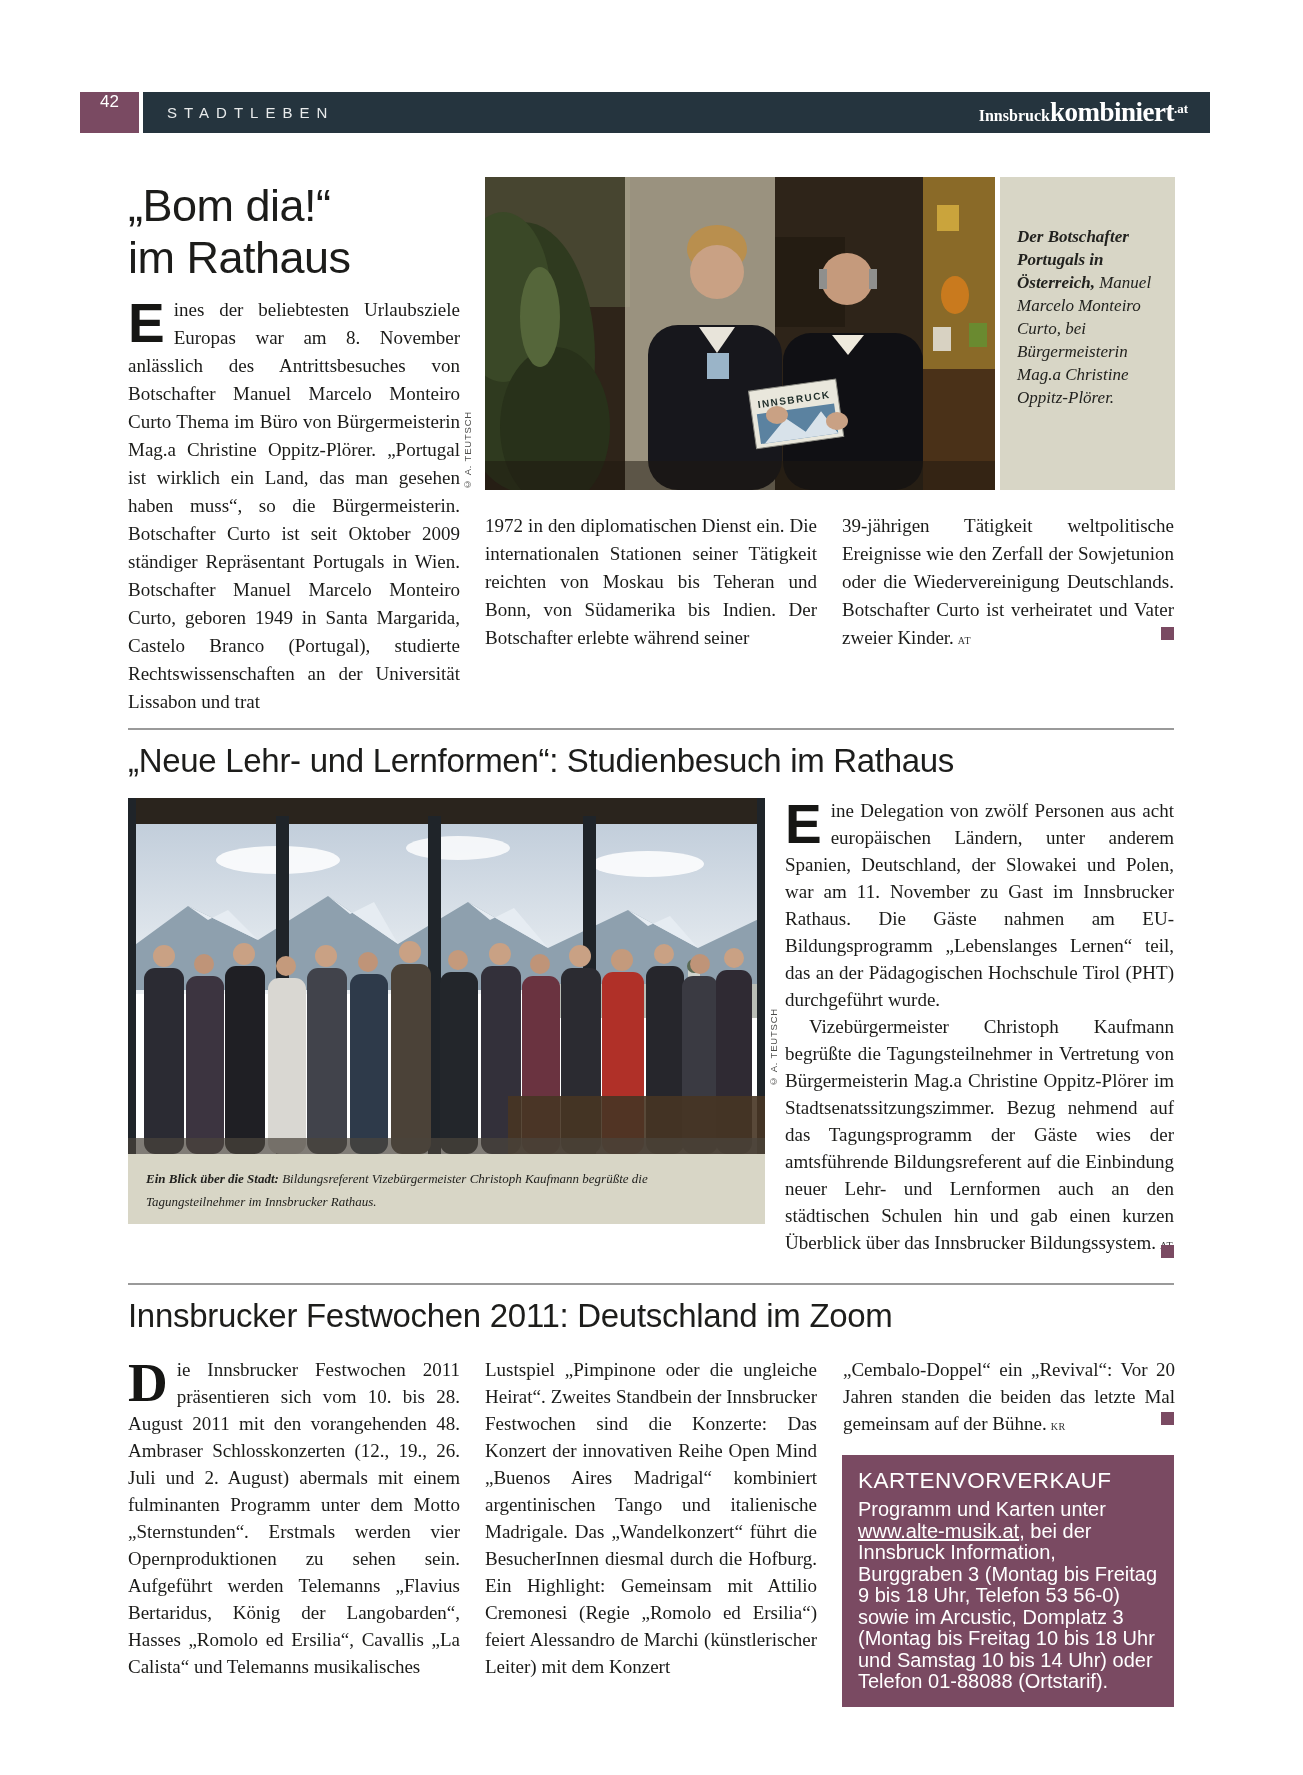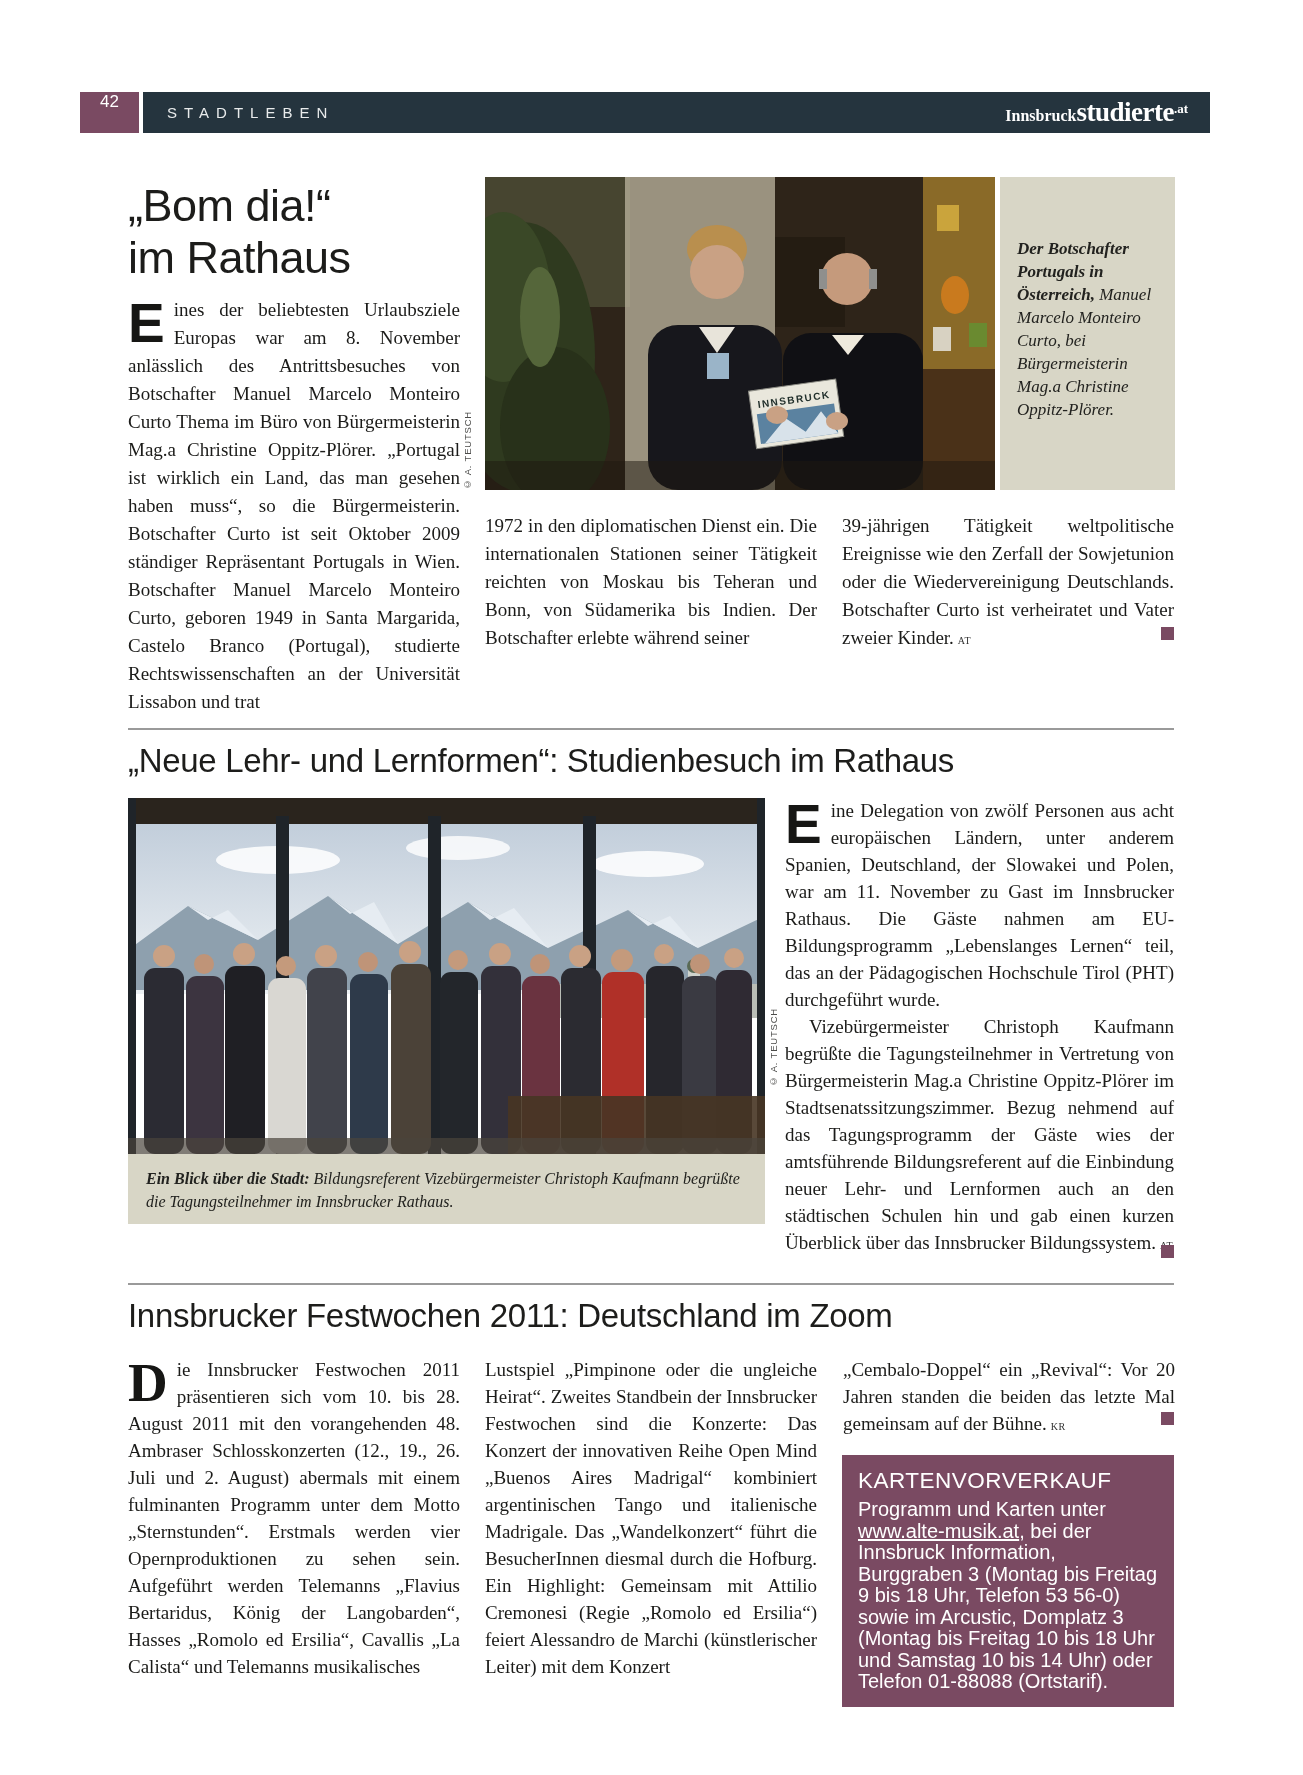--- a/index.html
+++ b/index.html
@@ -32,22 +32,22 @@
   .initials{font-size:10px;letter-spacing:0.5px;margin-left:4px;color:#333;}
   .endmark{position:absolute;width:13px;height:13px;background:#7a4a62;}
   .indent-para{text-indent:24px;}
 
   
   .photo{position:absolute;display:block;}
   .credit{position:absolute;writing-mode:vertical-rl;transform:rotate(180deg);
         font-family:"Liberation Sans",sans-serif;font-size:9.5px;letter-spacing:0.8px;color:#4c4c4a;}
   .caption-box{position:absolute;background:#d8d6c6;box-sizing:border-box;
         font-style:italic;font-size:17px;line-height:23px;color:#22221f;}
-  .cap-side{padding:60px 15px 0 17px;}
-  .cap-strip{padding:13px 18px 3px 18px;font-size:16px;line-height:23px;}
+  .cap-side{padding:48px 15px 0 17px;}
+  .cap-strip{padding:13px 18px 3px 18px;font-size:13px;line-height:23px;}
   .cap-lead{font-weight:bold;}
 
   
   .info-box{position:absolute;background:#7a4a62;color:#fff;box-sizing:border-box;
         padding:13px 16px 14px 16px;font-family:"Liberation Sans",sans-serif;}
   .info-title{font-size:22.5px;letter-spacing:0.5px;font-weight:400;margin:0 0 5px 0;}
   .info-text{font-size:20px;line-height:21.5px;margin:0;}
   .info-link{text-decoration:underline;}
 </style>
 </head>
@@ -55,21 +55,21 @@
 
 <div class="page">
 
   <div class="pagenum-box">
     <span>42</span>
   </div>
   <div class="header-bar">
     <span class="section-title">STADTLEBEN</span>
     <span class="brand">
       <span class="b-small">Innsbruck</span>
-        <span class="b-large">studierte</span>
+        <span class="b-large">kombiniert</span>
         <span class="b-tld">.at</span>
     </span>
   </div>
 
   <div class="art-title" style="left:128px;top:180px;width:350px;">
     <div>„Bom dia!“</div>
     <div>im Rathaus</div>
   </div>
 
   <svg class="photo" style="left:485px;top:177px;" width="510" height="313" viewBox="0 0 510 313">

